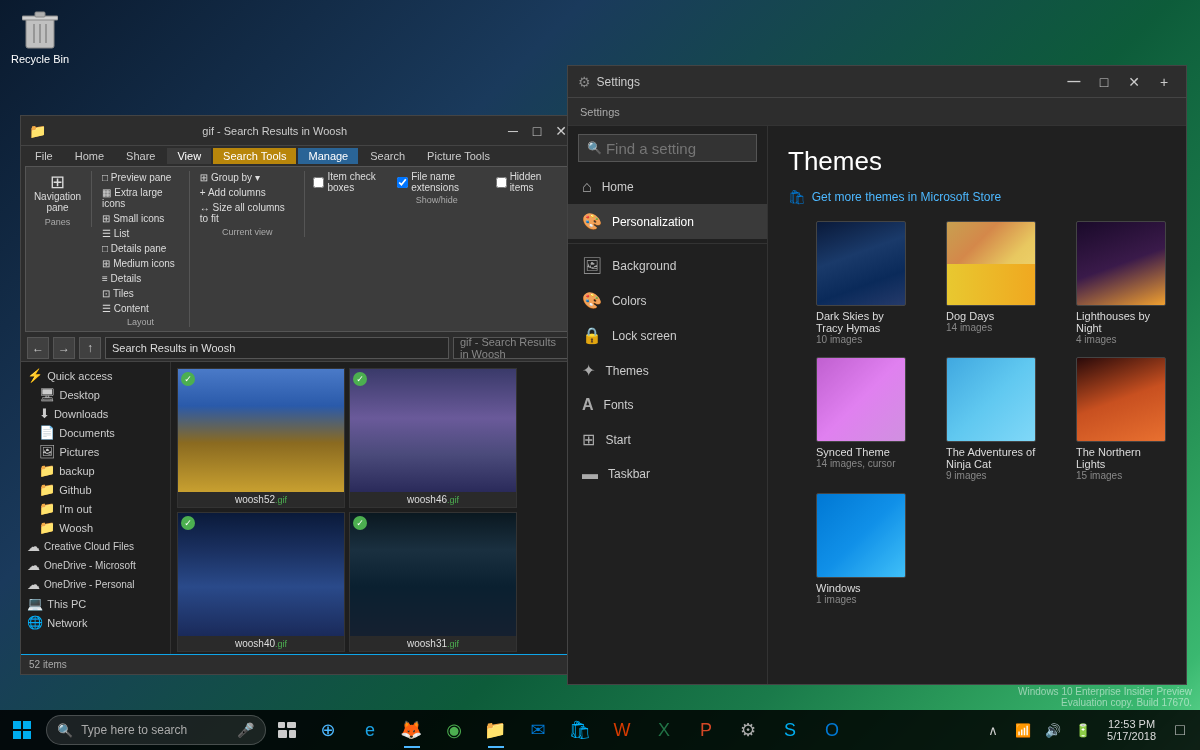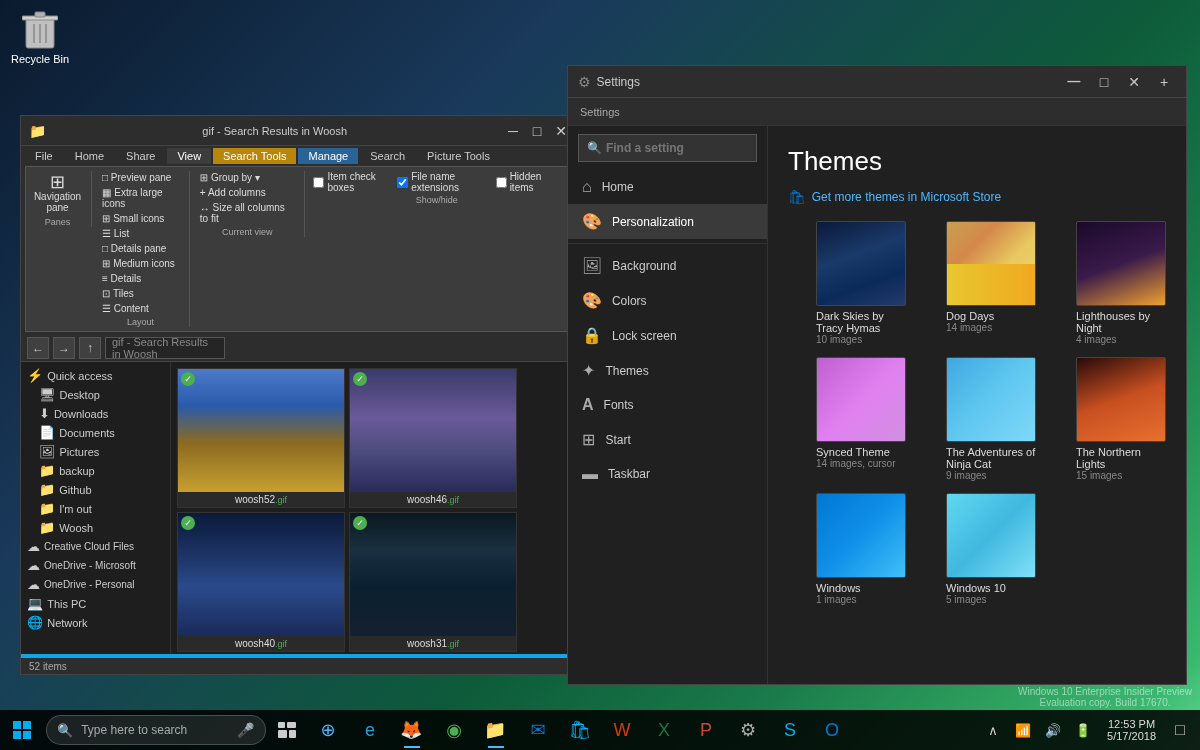--- a/index.html
+++ b/index.html
@@ -300,21 +300,21 @@
       font-size: 9px;
     }
     .fe-statusbar {
       background: #2d2d2d;
       height: 20px;
       display: flex;
       align-items: center;
       padding: 0 8px;
       font-size: 10px;
       color: #aaa;
-      border-top: 4px solid #0ea5e9;
+      border-top: 1px solid #0ea5e9;
     }
 
     
     .settings-window {
       position: absolute;
       top: 65px;
       left: 567px;
       width: 620px;
       height: 620px;
       background: #202020;
@@ -387,24 +387,23 @@
       background: #333;
       border: 1px solid #555;
       height: 28px;
       padding: 0 8px;
       gap: 4px;
     }
     .settings-search input {
       background: transparent;
       border: none;
       color: #ddd;
-      font-size: 12px;
+      font-size: 15px;
       outline: none;
       flex: 1;
-      font-weight: bold;
     }
     .settings-nav-item {
       display: flex;
       align-items: center;
       gap: 10px;
       padding: 8px 14px;
       font-size: 12px;
       color: #ccc;
       cursor: pointer;
     }
@@ -594,21 +593,21 @@
     }
 
     
     .eval-text {
       position: absolute;
       bottom: 42px;
       right: 8px;
       font-size: 10px;
       color: rgba(255,255,255,0.5);
       z-index: 99;
-      text-align: center;
+      text-align: right;
     }
 
     
     .ft1 {
       background: linear-gradient(180deg, #4a7ac8 0%, #2a5aaa 30%, #8a6a20 60%, #c8a030 100%);
     }
     .ft2 {
       background: linear-gradient(180deg, #3a3a6a 0%, #6a5a9a 40%, #4a4a7a 70%, #2a2a5a 100%);
     }
     .ft3 {
@@ -712,20 +711,23 @@
         </div>
         <span class="ribbon-group-label">Show/hide</span>
       </div>
     </div>
   </div>
 
   <div class="fe-navbar">
     <button class="nav-btn">←</button>
     <button class="nav-btn">→</button>
     <button class="nav-btn">↑</button>
+    <div class="nav-path">
+      <span>Search Results in Woosh</span>
+    </div>
     <div class="nav-search">
       <span style="color:#888;font-size:11px;">gif - Search Results in Woosh</span>
     </div>
   </div>
 
   <div class="fe-content">
 
     <div class="fe-sidebar">
       <div class="sidebar-item">
         <span class="sidebar-icon">⚡</span>
@@ -933,25 +935,20 @@
         <div class="theme-item">
           <div class="theme-thumb" style="background:linear-gradient(160deg,#2a0a0a,#c85020,#e87030);"></div>
           <div class="theme-name">The Northern Lights</div>
           <div class="theme-count">15 images</div>
         </div>
         <div class="theme-item">
           <div class="theme-thumb" style="background:linear-gradient(135deg,#0078d4,#1090e8,#40c0f8);"></div>
           <div class="theme-name">Windows</div>
           <div class="theme-count">1 images</div>
         </div>
-        <div class="theme-item">
-          <div class="theme-thumb" style="background:linear-gradient(135deg,#60d8f0,#40b8e0,#80e0f8);"></div>
-          <div class="theme-name">Windows 10</div>
-          <div class="theme-count">5 images</div>
-        </div>
       </div>
     </div>
   </div>
 </div>
 
 <div class="eval-text">
   <div>Windows 10 Enterprise Insider Preview</div>
   <div>Evaluation copy. Build 17670.</div>
 </div>
 

